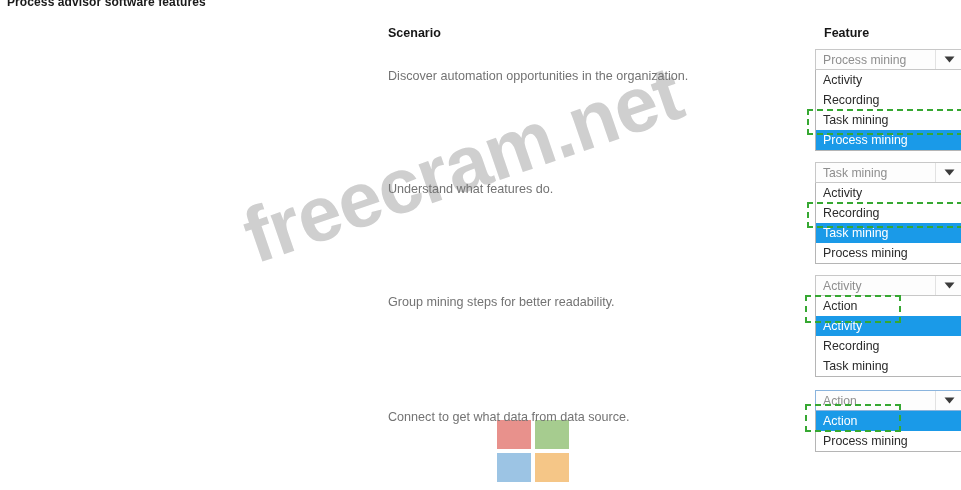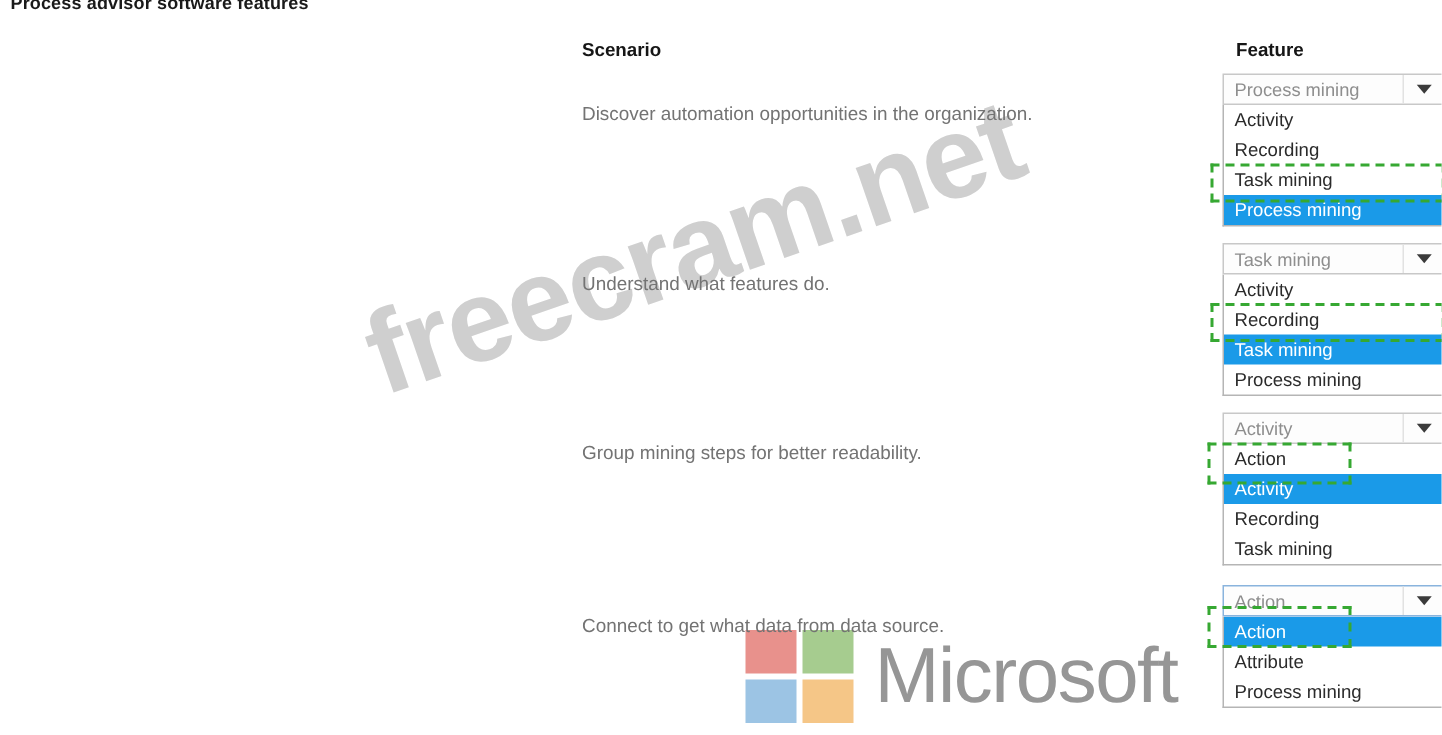--- a/index.html
+++ b/index.html
@@ -175,21 +175,20 @@
 
 <div class="wm-freecram">freecram.net</div>
 
 <div class="wm-ms">
   <div class="ms-squares">
     <div class="ms-sq" style="background:#e8918c"></div>
     <div class="ms-sq" style="background:#a6cc8f"></div>
     <div class="ms-sq" style="background:#9cc4e4"></div>
     <div class="ms-sq" style="background:#f5c687"></div>
   </div>
-  <div class="wm-ms-text">Microsoft</div>
 </div>
 
 <div class="qtable">
 
   <div class="col-head scenario">Scenario</div>
   <div class="col-head feature">Feature</div>
 
   <div class="row row-1">
     <div class="scenario-text">Discover automation opportunities in the organization.</div>
     <div class="combo-wrap">
@@ -259,20 +258,19 @@
       <div class="combo focused">
         <div class="combo-value">Action</div>
         <div class="combo-arrow">
           <svg width="11" height="7" viewBox="0 0 11 7">
               <path d="M0.5 0.5 L10.5 0.5 L5.5 6.5 Z" fill="#3b3b3b"></path>
             </svg>
         </div>
       </div>
       <div class="dd-list">
         <div class="dd-item selected">Action</div>
-        <div class="dd-item">Attribute</div>
         <div class="dd-item">Process mining</div>
       </div>
       <div class="annot" style="left:-10px; top:14px; width:96px; height:28px;"></div>
     </div>
   </div>
 
 </div>
 
 </body></html>

